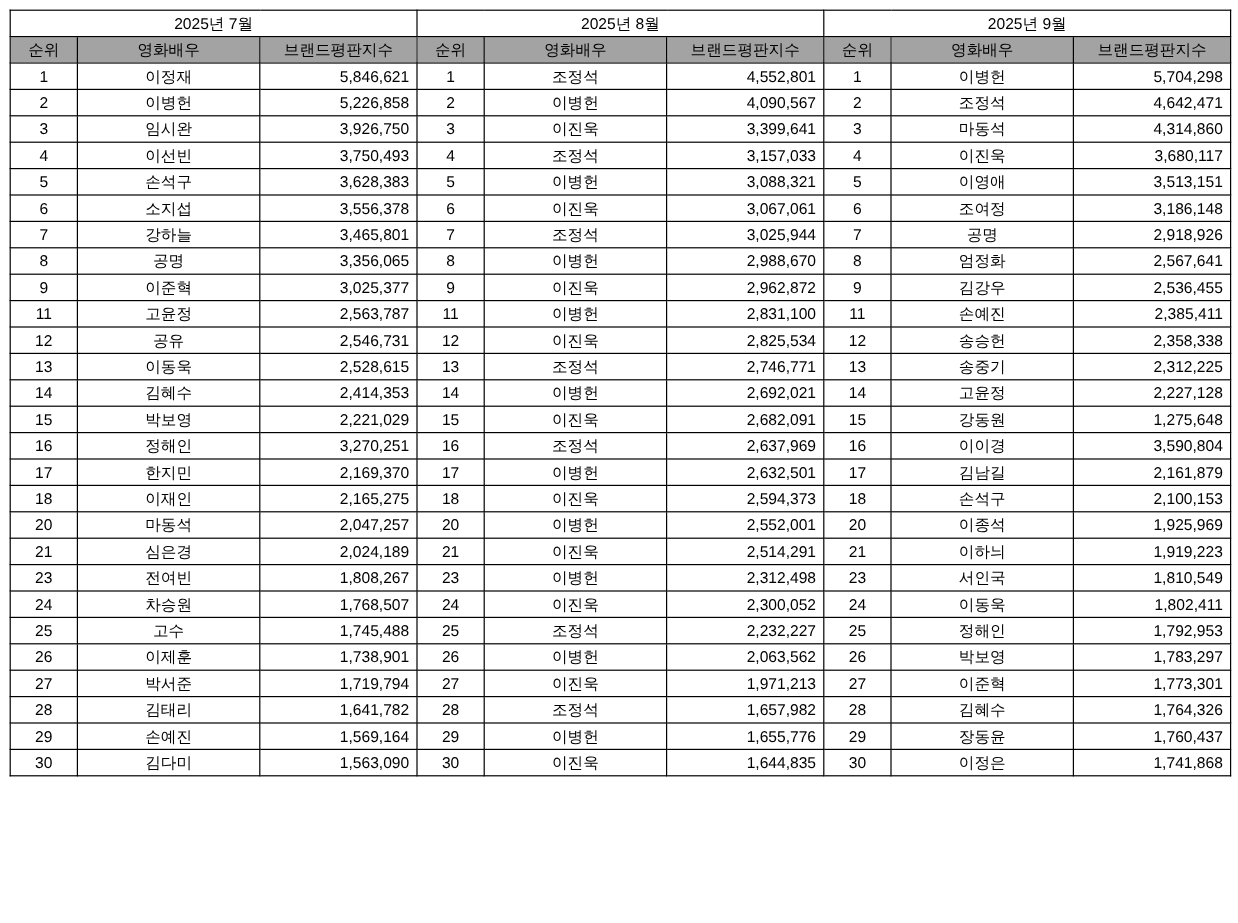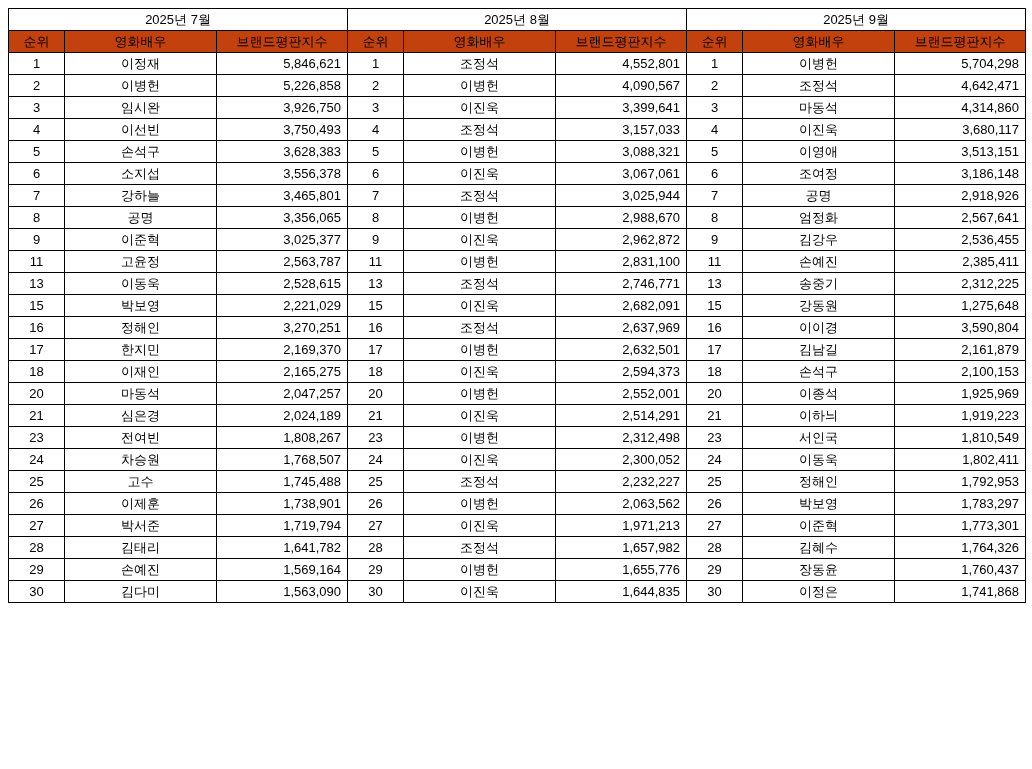--- a/index.html
+++ b/index.html
@@ -37,21 +37,21 @@
   col.c-rank   { width: 56px; }
   col.c-actor  { width: 152px; }
   col.c-index  { width: 131px; }
 
   .month-title {
     text-align: center;
     font-size: 13px;
     height: 24px;
   }
   .hdr {
-    background: #c2410c;
+    background: #a3a3a3;
     text-align: center;
     font-size: 13px;
     height: 24px;
   }
   .rank {
     text-align: center;
   }
   .actor {
     text-align: center;
     font-weight: bold;
@@ -200,29 +200,51 @@
           <td class="actor">고윤정</td>
           <td class="val">2,563,787</td>
           <td class="rank">11</td>
           <td class="actor">이병헌</td>
           <td class="val">2,831,100</td>
           <td class="rank">11</td>
           <td class="actor">손예진</td>
           <td class="val">2,385,411</td>
         </tr>
         <tr>
+          <td class="rank">12</td>
+          <td class="actor">공유</td>
+          <td class="val">2,546,731</td>
+          <td class="rank">12</td>
+          <td class="actor">이진욱</td>
+          <td class="val">2,825,534</td>
+          <td class="rank">12</td>
+          <td class="actor">송승헌</td>
+          <td class="val">2,358,338</td>
+        </tr>
+        <tr>
           <td class="rank">13</td>
           <td class="actor">이동욱</td>
           <td class="val">2,528,615</td>
           <td class="rank">13</td>
           <td class="actor">조정석</td>
           <td class="val">2,746,771</td>
           <td class="rank">13</td>
           <td class="actor">송중기</td>
           <td class="val">2,312,225</td>
+        </tr>
+        <tr>
+          <td class="rank">14</td>
+          <td class="actor">김혜수</td>
+          <td class="val">2,414,353</td>
+          <td class="rank">14</td>
+          <td class="actor">이병헌</td>
+          <td class="val">2,692,021</td>
+          <td class="rank">14</td>
+          <td class="actor">고윤정</td>
+          <td class="val">2,227,128</td>
         </tr>
         <tr>
           <td class="rank">15</td>
           <td class="actor">박보영</td>
           <td class="val">2,221,029</td>
           <td class="rank">15</td>
           <td class="actor">이진욱</td>
           <td class="val">2,682,091</td>
           <td class="rank">15</td>
           <td class="actor">강동원</td>

